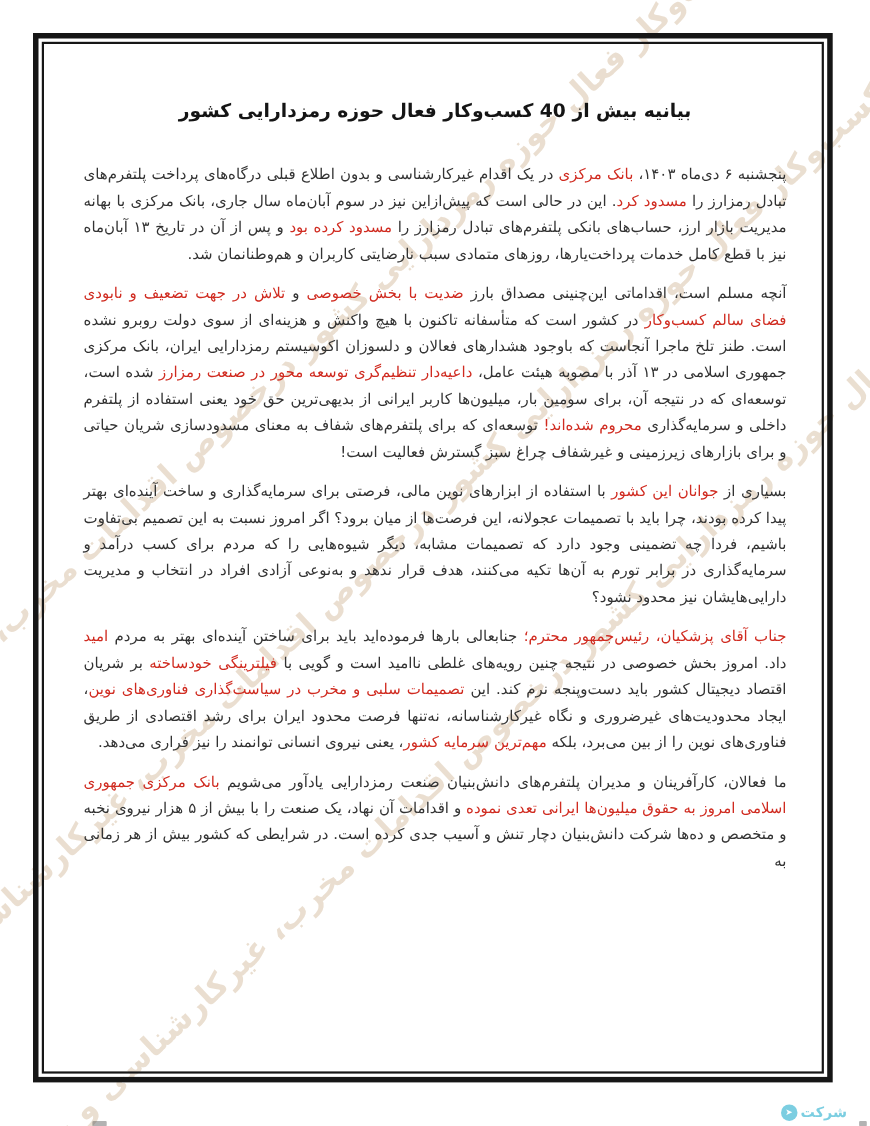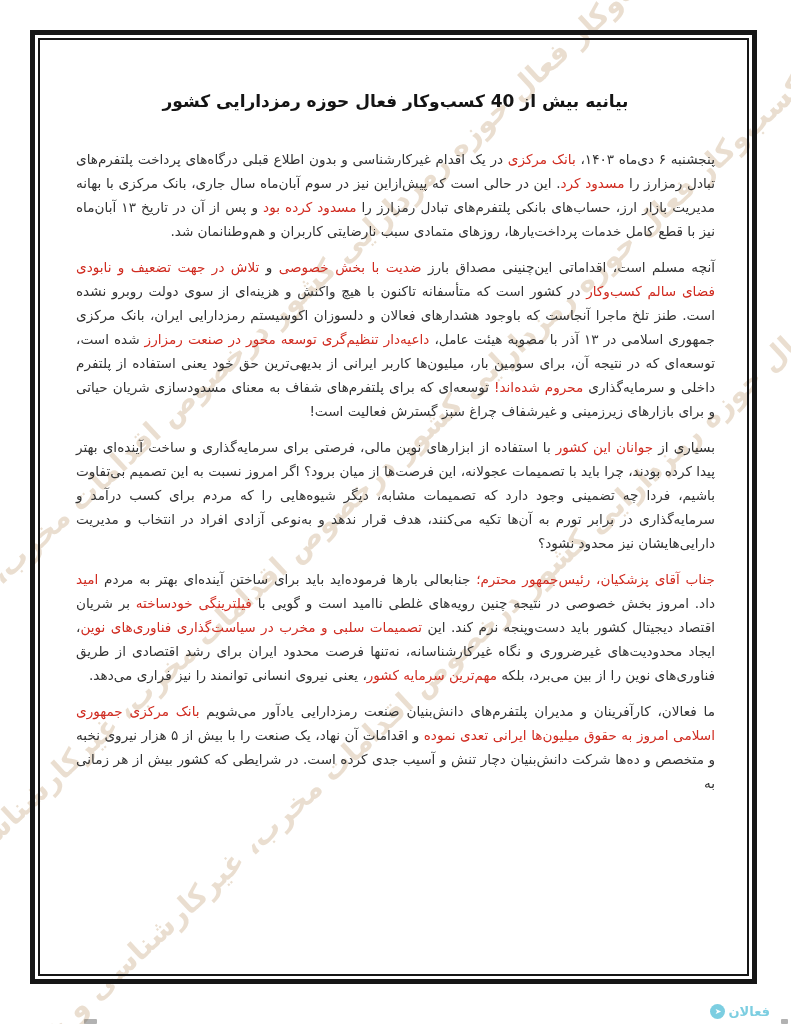--- a/index.html
+++ b/index.html
@@ -155,19 +155,19 @@
         <p class="para"><span class="txt">بسیاری از </span><span class="hl">جوانان این کشور</span><span class="txt"> با استفاده از ابزارهای نوین مالی، فرصتی برای سرمایه‌گذاری و ساخت آینده‌ای بهتر پیدا کرده بودند، چرا باید با تصمیمات عجولانه، این فرصت‌ها از میان برود؟ اگر امروز نسبت به این تصمیم بی‌تفاوت باشیم، فردا چه تضمینی وجود دارد که تصمیمات مشابه، دیگر شیوه‌هایی را که مردم برای کسب درآمد و سرمایه‌گذاری در برابر تورم به آن‌ها تکیه می‌کنند، هدف قرار ندهد و به‌نوعی آزادی افراد در انتخاب و مدیریت دارایی‌هایشان نیز محدود نشود؟</span></p>
         <p class="para"><span class="hl">جناب آقای پزشکیان، رئیس‌جمهور محترم؛</span><span class="txt"> جنابعالی بارها فرموده‌اید باید برای ساختن آینده‌ای بهتر به مردم </span><span class="hl">امید</span><span class="txt"> داد. امروز بخش خصوصی در نتیجه چنین رویه‌های غلطی ناامید است و گویی با </span><span class="hl">فیلترینگی خودساخته</span><span class="txt"> بر شریان اقتصاد دیجیتال کشور باید دست‌وپنجه نرم کند. این </span><span class="hl">تصمیمات سلبی و مخرب در سیاست‌گذاری فناوری‌های نوین</span><span class="txt">، ایجاد محدودیت‌های غیرضروری و نگاه غیرکارشناسانه، نه‌تنها فرصت محدود ایران برای رشد اقتصادی از طریق فناوری‌های نوین را از بین می‌برد، بلکه </span><span class="hl">مهم‌ترین سرمایه کشور</span><span class="txt">، یعنی نیروی انسانی توانمند را نیز فراری می‌دهد.</span></p>
         <p class="para"><span class="txt">ما فعالان، کارآفرینان و مدیران پلتفرم‌های دانش‌بنیان صنعت رمزدارایی یادآور می‌شویم </span><span class="hl">بانک مرکزی جمهوری اسلامی امروز به حقوق میلیون‌ها ایرانی تعدی نموده</span><span class="txt"> و اقدامات آن نهاد، یک صنعت را با بیش از ۵ هزار نیروی نخبه و متخصص و ده‌ها شرکت دانش‌بنیان دچار تنش و آسیب جدی کرده است. در شرایطی که کشور بیش از هر زمانی به</span></p>
       </div>
   </div>
 
   <div class="logo">
     <span class="logo-circle">
       <span class="logo-arrow">➤</span>
     </span>
-    <span class="logo-text">فعالان</span>
+    <span class="logo-text">شرکت</span>
   </div>
 
   <div class="edge-mark left"></div>
   <div class="edge-mark right"></div>
 
 </div>
 
 </body></html>

